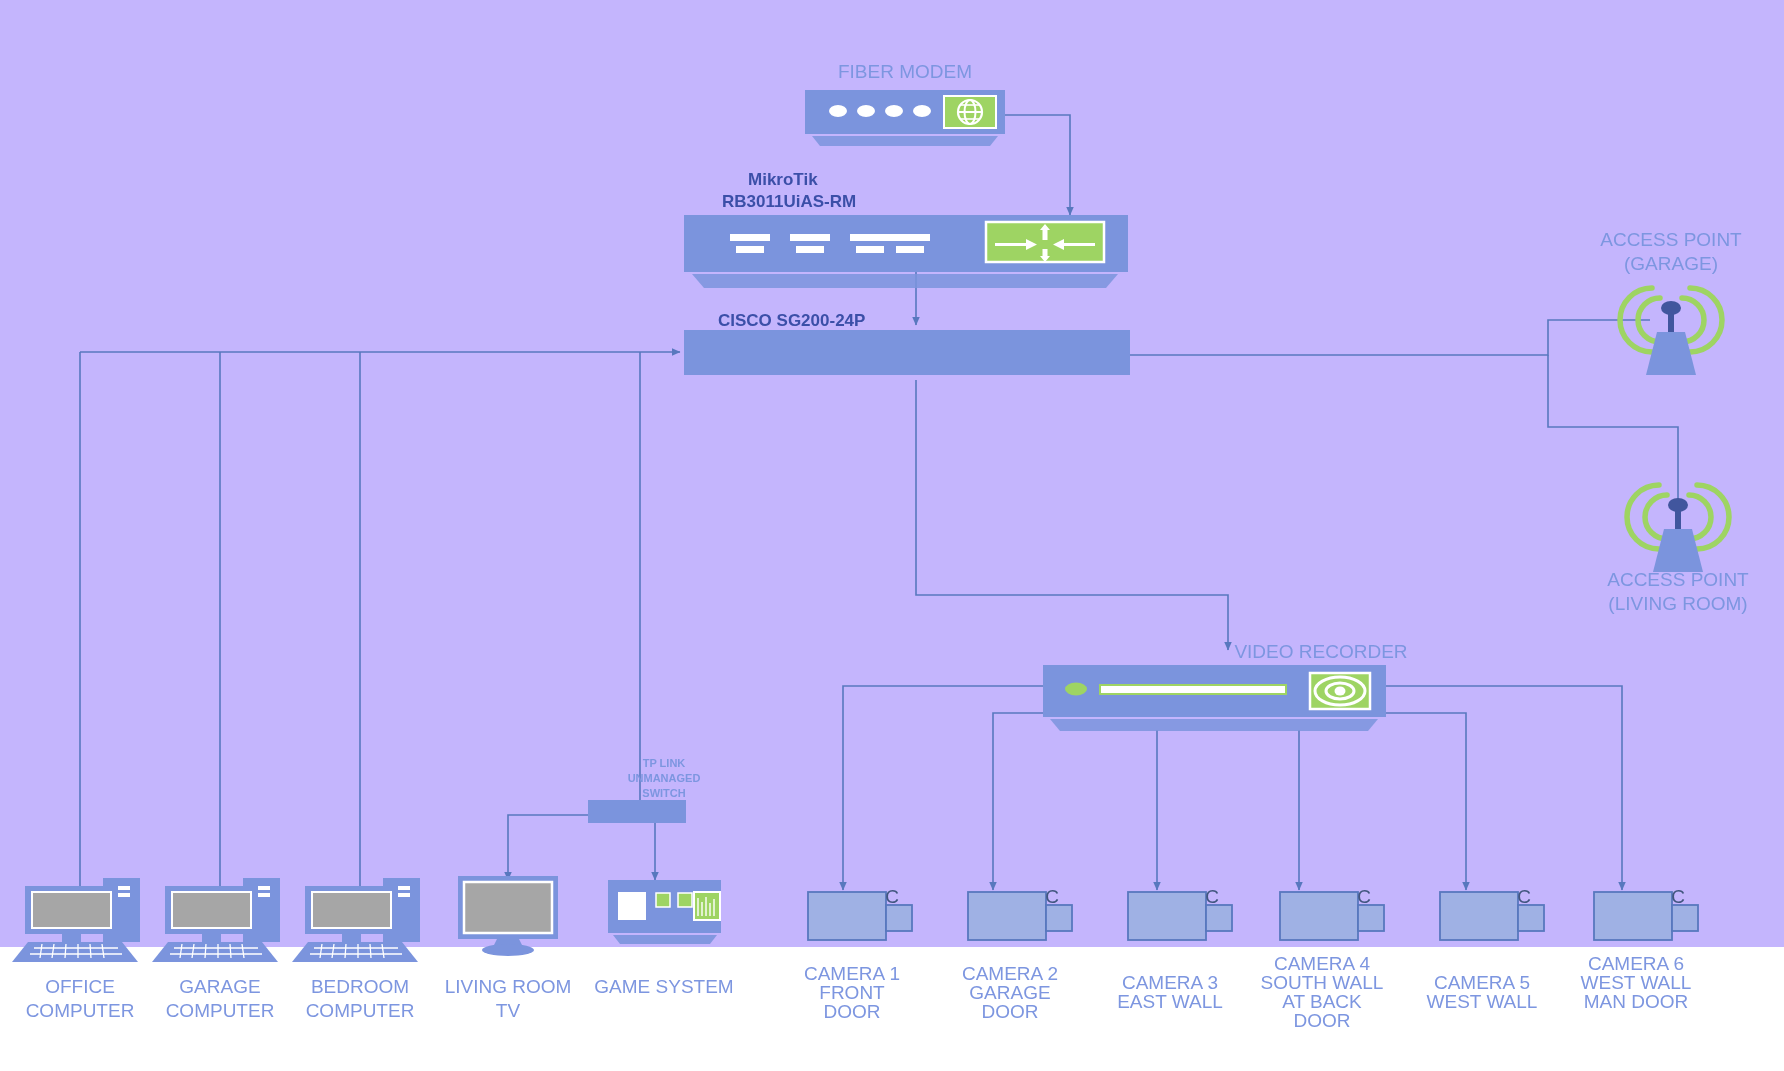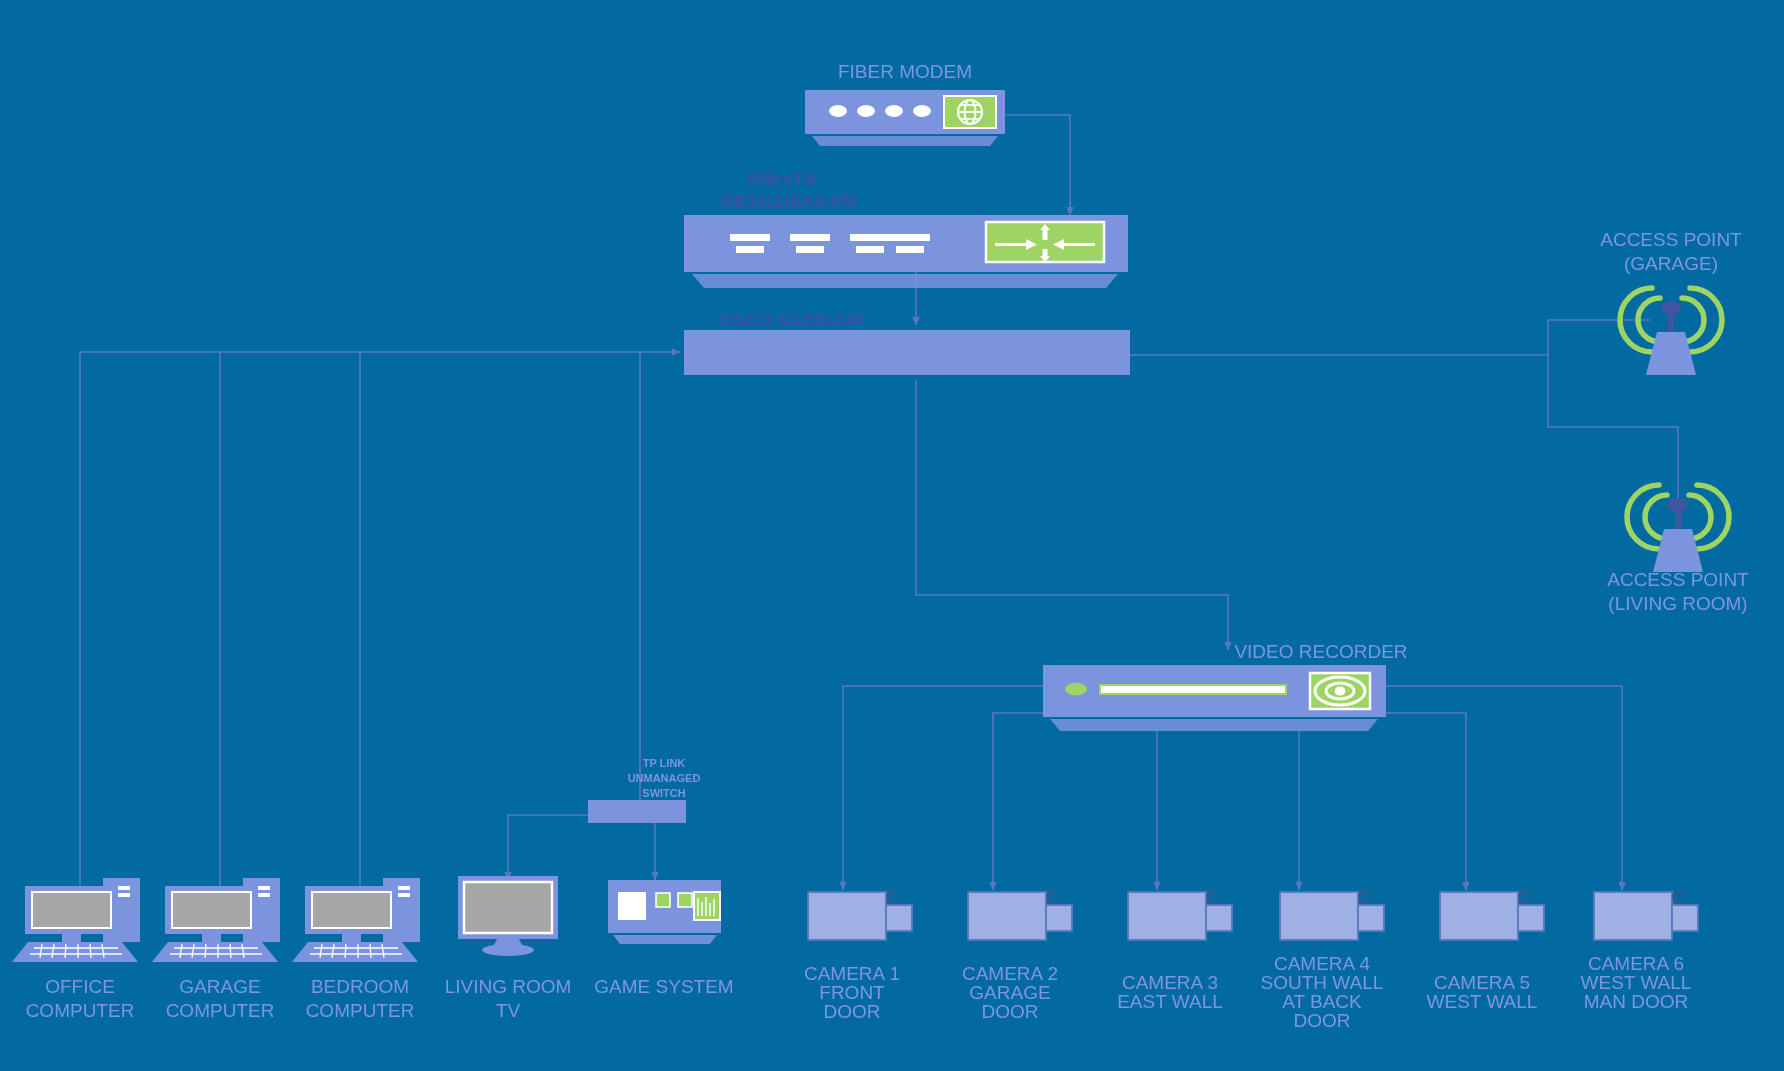--- a/index.html
+++ b/index.html
@@ -9,22 +9,22 @@
   }
   body {
     width: 1784px;
     height: 1071px;
     overflow: hidden;
     font-family: "Liberation Sans", sans-serif;
   }
   #diagram {
     position: relative;
     width: 1784px;
-    height: 1071px;
-    background: #0369a1;
+    height: 947px;
+    background: #c4b5fd;
   }
   svg.canvas {
     position: absolute;
     top: 0;
     left: 0;
     width: 1784px;
     height: 1071px;
   }
   .lbl {
     fill: #7d96e0;

